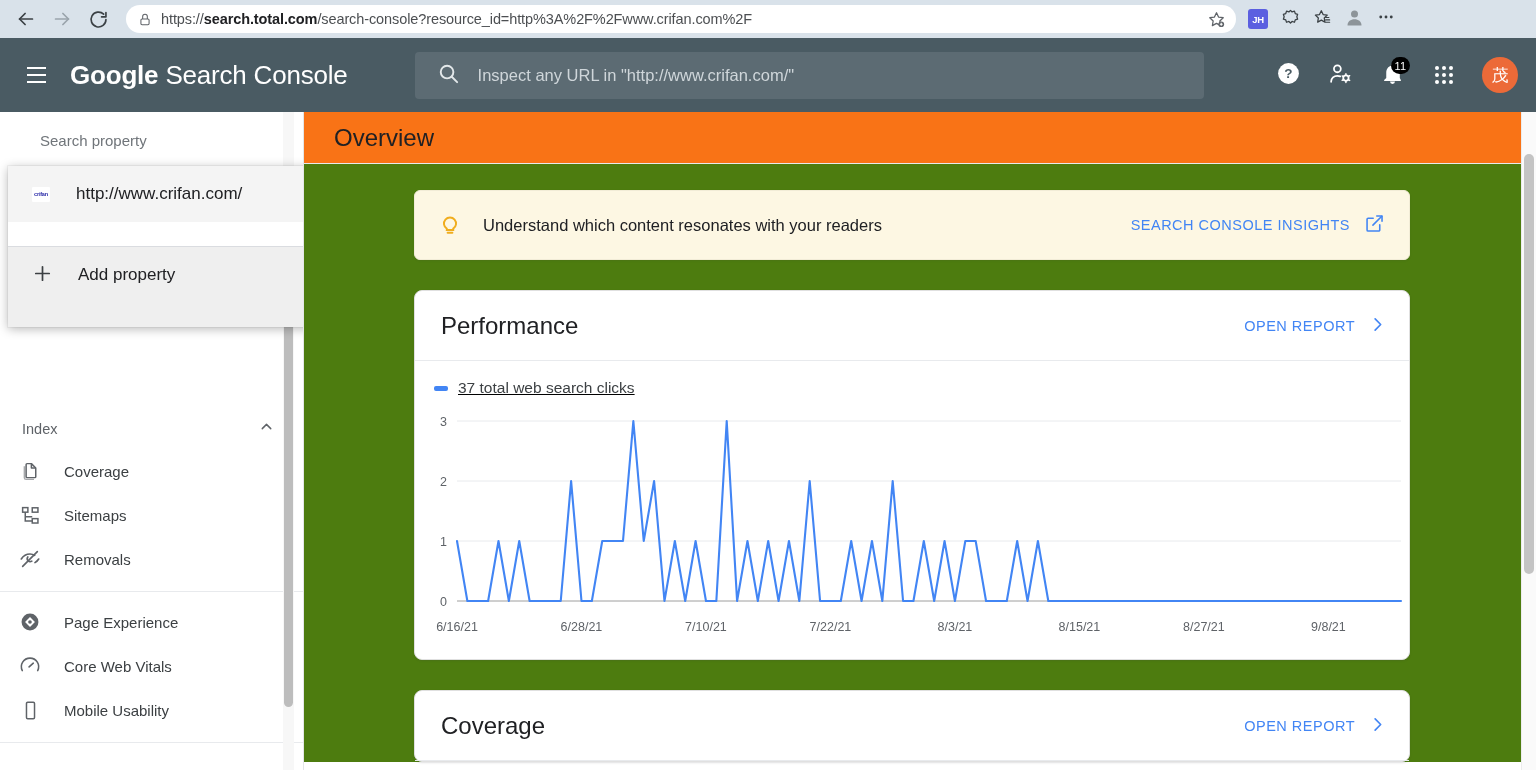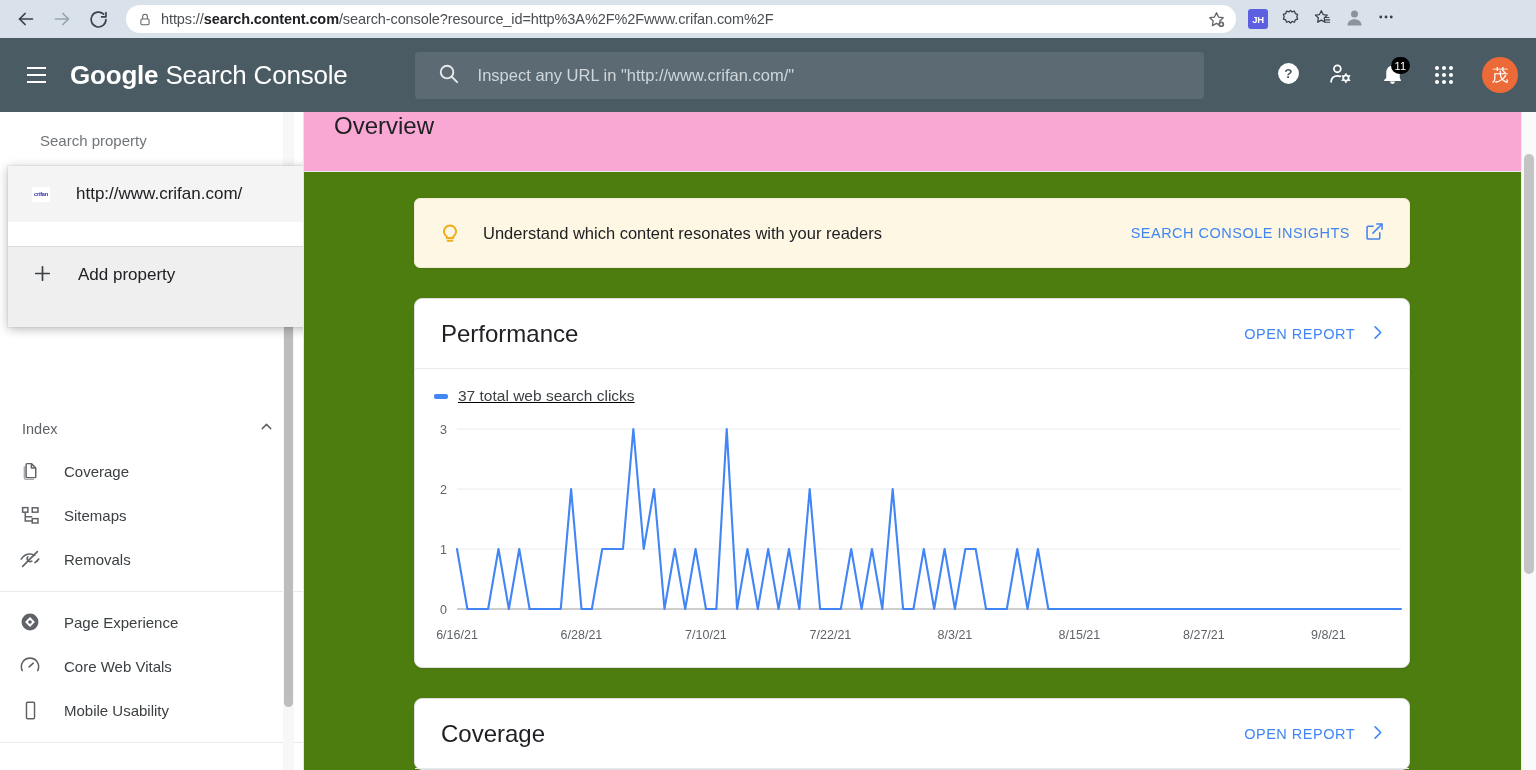--- a/index.html
+++ b/index.html
@@ -144,23 +144,23 @@
     height: 56px; padding-left: 23px; background: #efefef;
   }
   #add-label { font-size: 17px; color: #202124; }
   #dropdown-foot { height: 24px; background: #efefef; }
 
   
   #main {
     flex: 1 1 auto; position: relative; overflow: hidden; background: #fff;
   }
   #page-header {
-    height: 60px; display: flex; align-items: flex-start;
+    height: 52px; display: flex; align-items: center;
     padding-left: 30px; border-bottom: 1px solid #e8eaed;
-    background: #f9a8d4; position: relative; z-index: 5;
+    background: #f97316; position: relative; z-index: 5;
   }
   #page-title { font-size: 24px; color: #202124; font-weight: 400; }
   #content-scroll { padding: 26px 13px 0 110px; background: #4d7c0f; height: 598px; }
 
   .card {
     width: 996px; background: #fff;
     border: 1px solid #e0e0e0; border-radius: 8px;
     box-shadow: 0 1px 2px rgba(60,64,67,.16);
   }
 
@@ -240,21 +240,21 @@
     </span>
   </div>
 
   <div id="omnibox">
     <span class="omni-icon">
       <svg width="14" height="15" viewBox="0 0 24 24" fill="none" stroke="#5f6368" stroke-width="1.8">
           <rect x="5" y="11" width="14" height="10" rx="2"></rect>
           <path d="M8 11V7a4 4 0 0 1 8 0v4"></path>
         </svg>
     </span>
-    <span id="url-text">https://<b>search.content.com</b>/search-console?resource_id=http%3A%2F%2Fwww.crifan.com%2F</span>
+    <span id="url-text">https://<b>search.total.com</b>/search-console?resource_id=http%3A%2F%2Fwww.crifan.com%2F</span>
     <span class="omni-icon">
       <svg width="19" height="19" viewBox="0 0 24 24" fill="none" stroke="#5f6368" stroke-width="1.6" stroke-linejoin="round">
           <path d="M12 3.5l2.6 5.4 5.9.8-4.3 4.1 1 5.9-5.2-2.8-5.2 2.8 1-5.9L3.5 9.7l5.9-.8z"></path>
           <circle cx="18" cy="18" r="3.6" fill="#5f6368" stroke="none"></circle>
           <path d="M18 16.2v3.6M16.2 18h3.6" stroke="#fff" stroke-width="1.3"></path>
         </svg>
     </span>
   </div>
 
   <div class="chrome-action">

